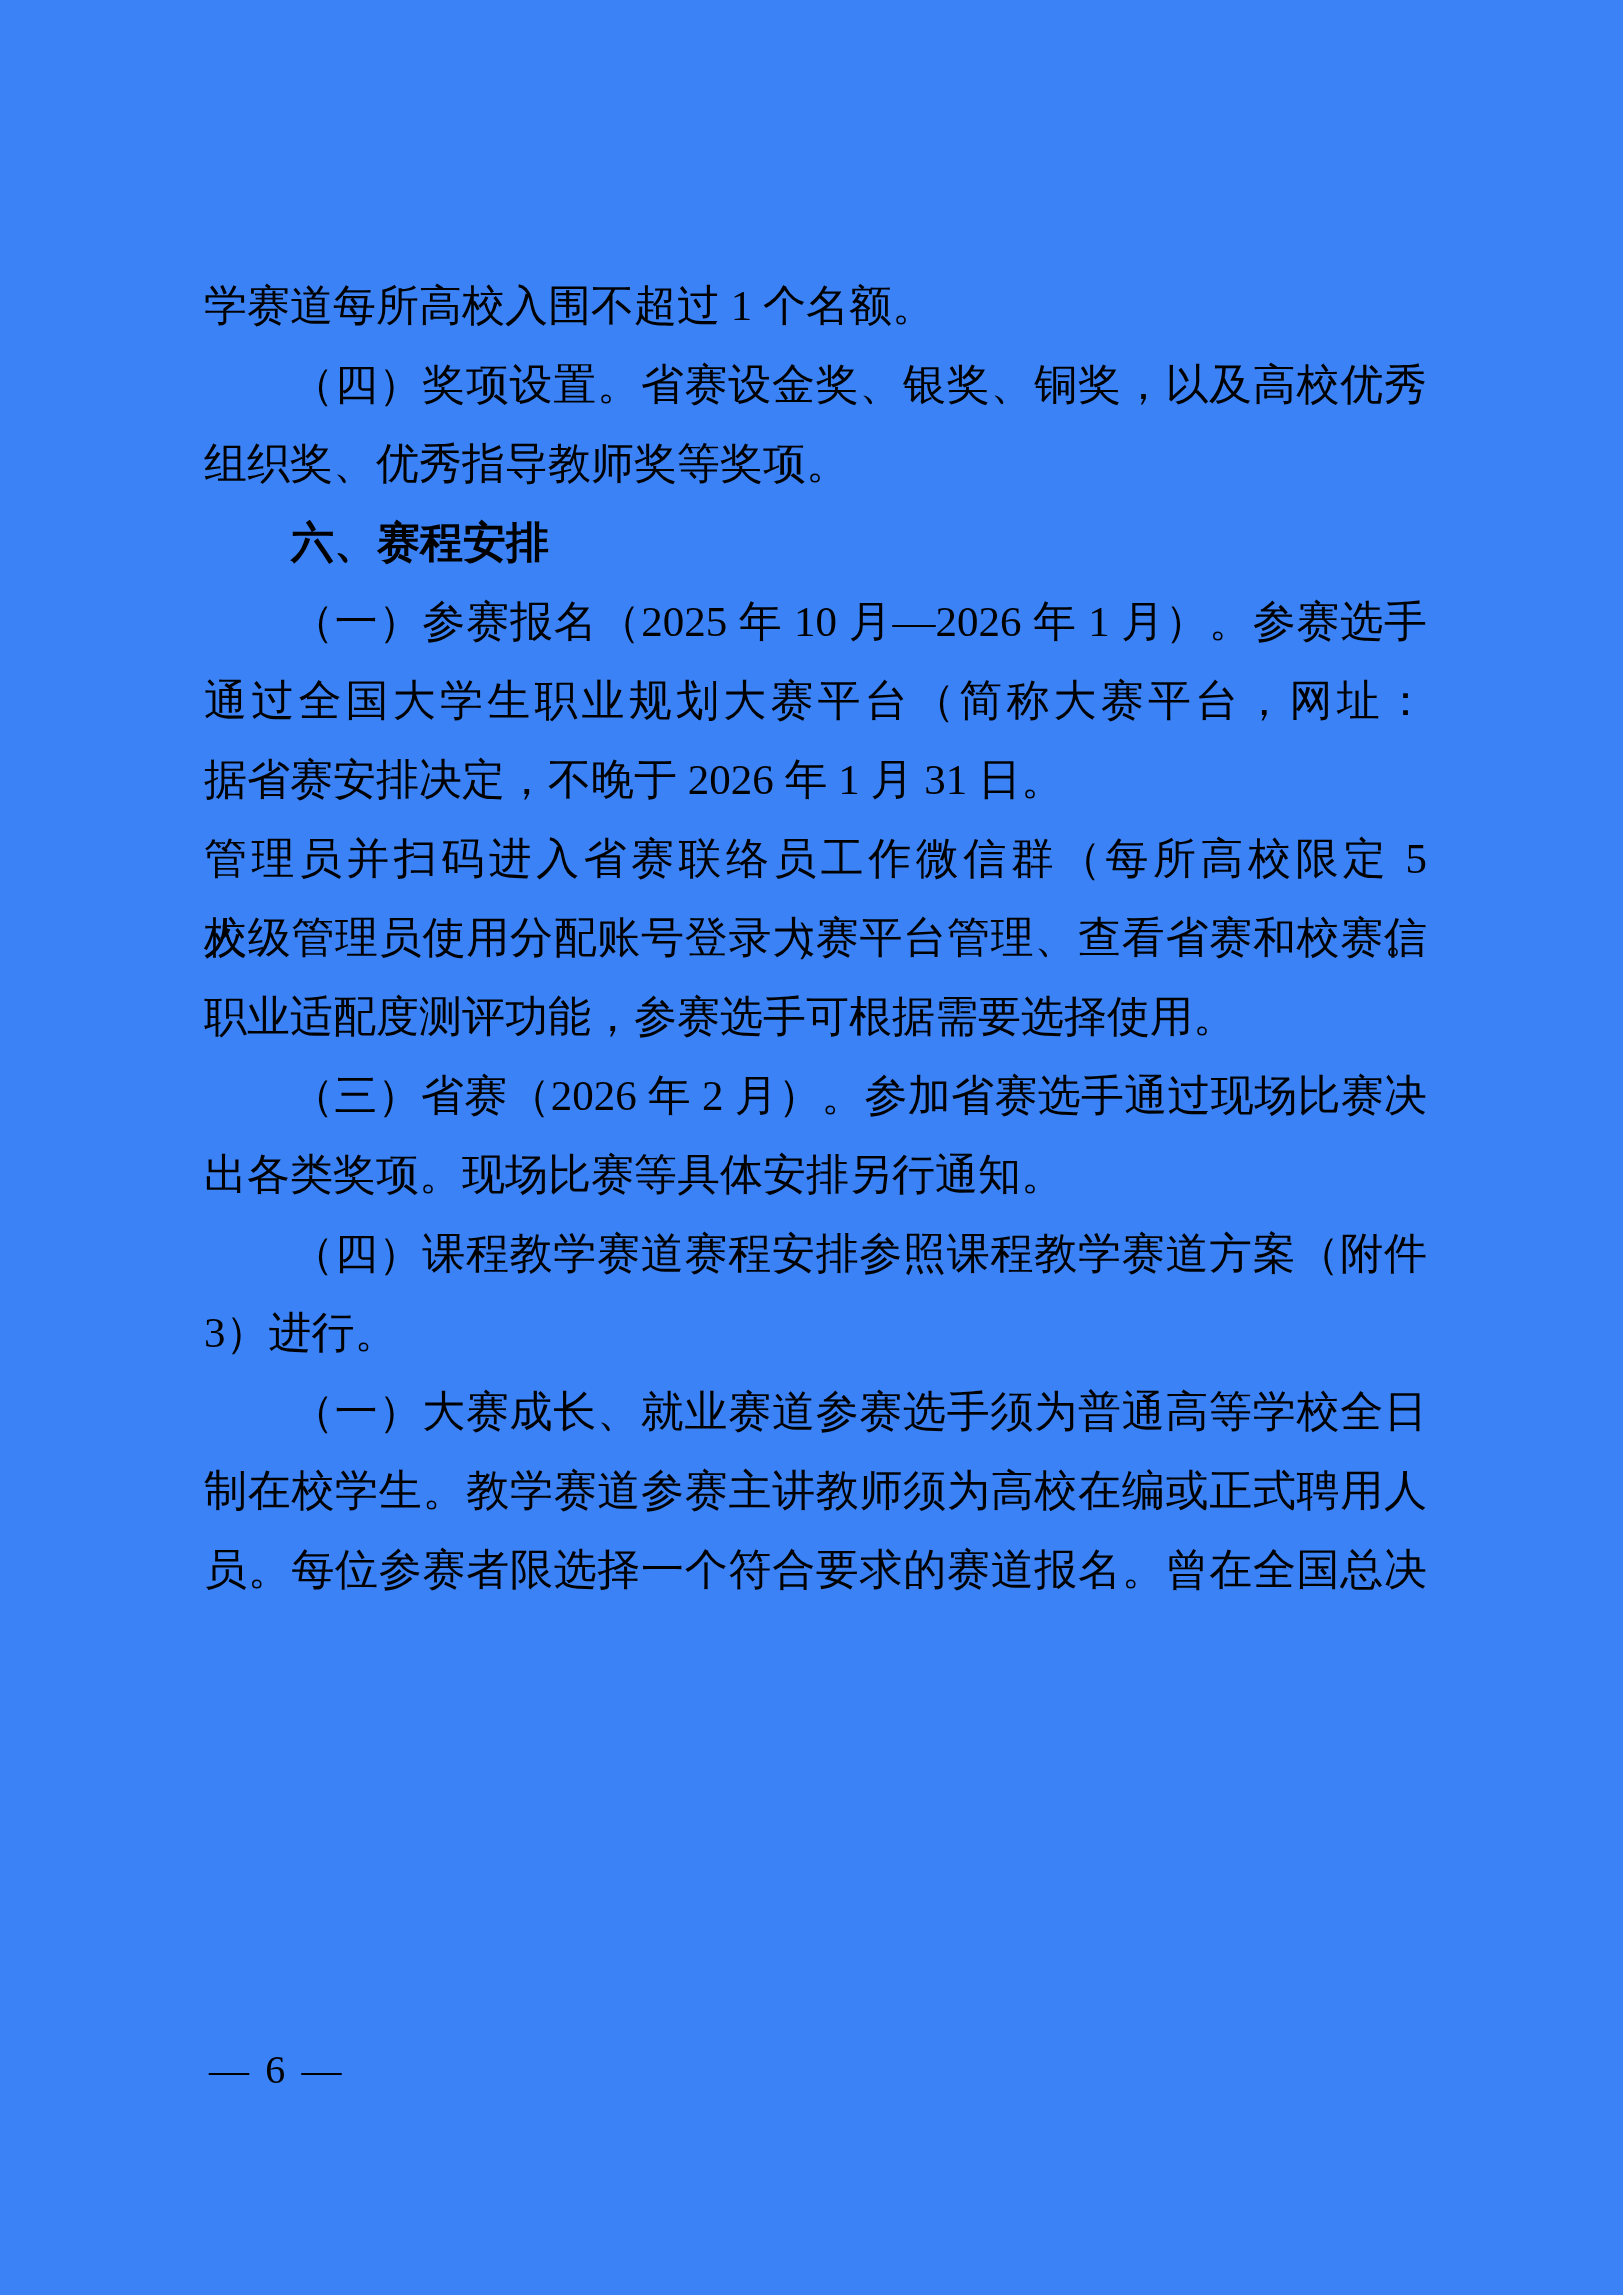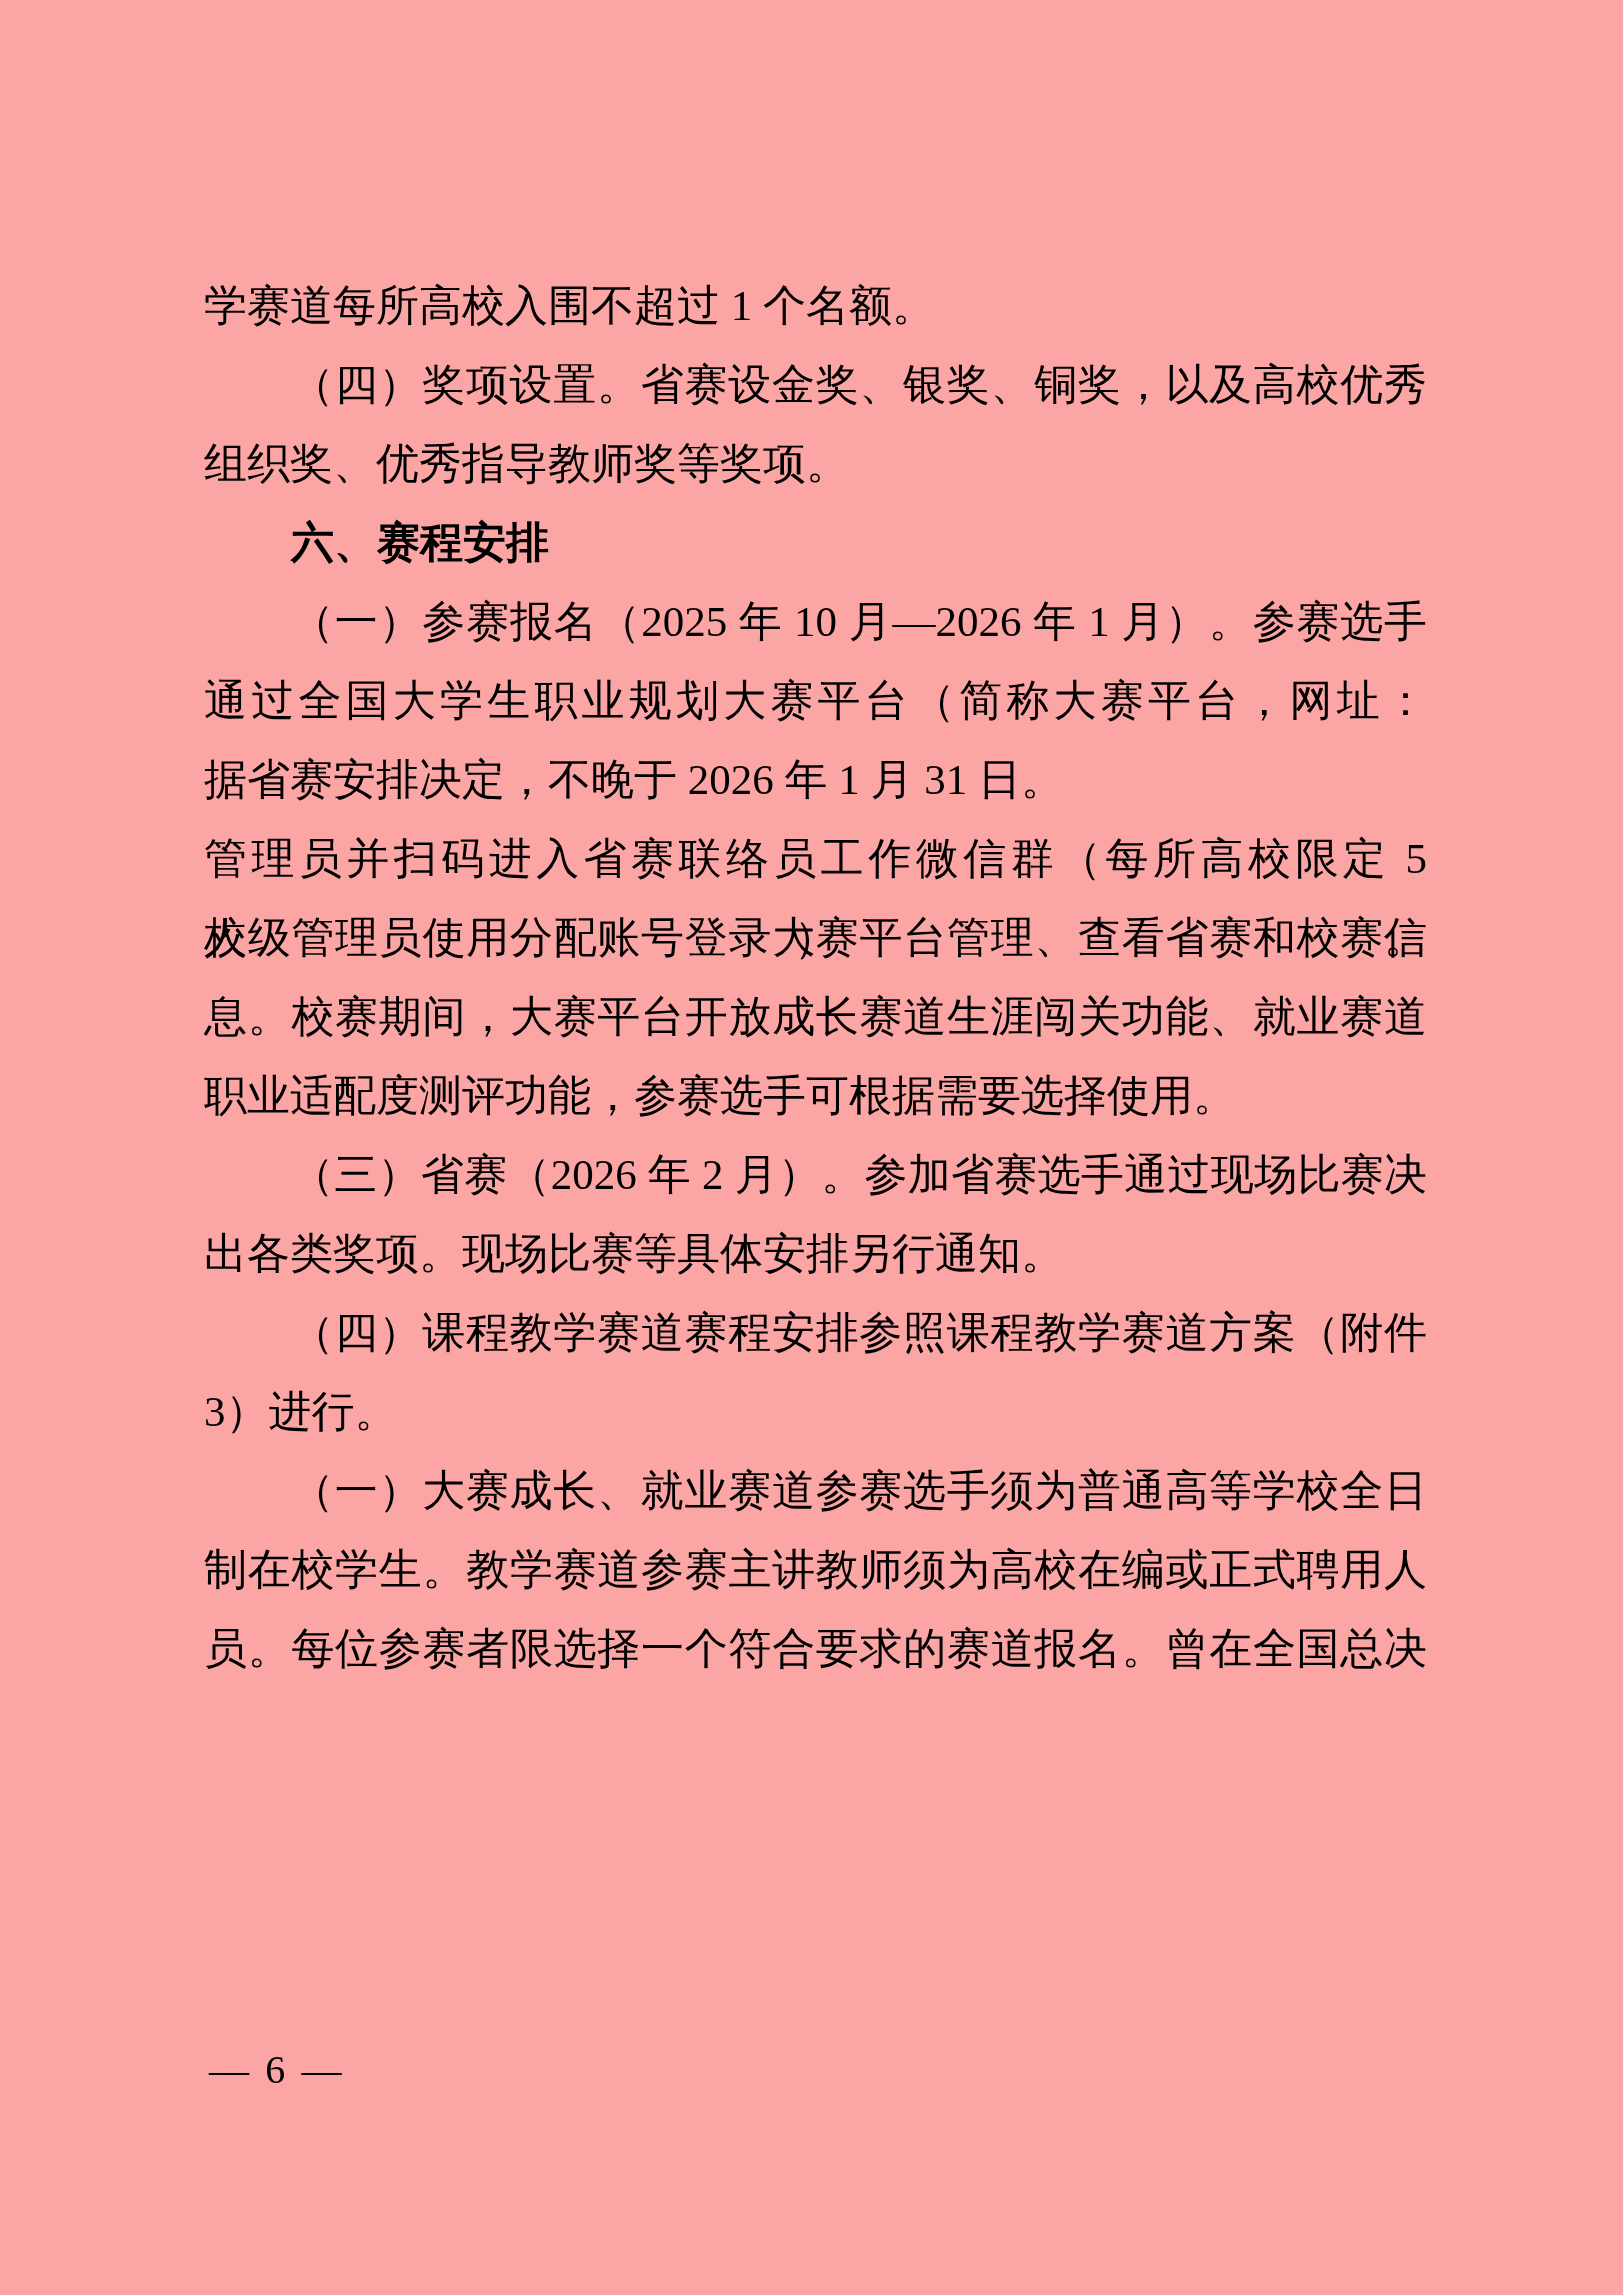--- a/index.html
+++ b/index.html
@@ -4,21 +4,21 @@
 <style>
   html, body {
     margin: 0;
     padding: 0;
     background: #ffffff;
   }
   .page {
     position: relative;
     width: 1623px;
     height: 2295px;
-    background: #fca5a5;
+    background: #3b82f6;
     color: #000000;
     overflow: hidden;
     font-family: "Liberation Serif", "DejaVu Serif", serif;
   }
   .text-block {
     position: absolute;
     left: 204px;
     top: 266px;
     width: 1223px;
   }
@@ -62,21 +62,20 @@
   <div class="text-block" id="document-body">
       <div class="line">学赛道每所高校入围不超过 1 个名额。</div>
       <div class="line indent fill">（四）奖项设置。省赛设金奖、银奖、铜奖，以及高校优秀</div>
       <div class="line">组织奖、优秀指导教师奖等奖项。</div>
       <div class="line heading indent">六、赛程安排</div>
       <div class="line indent fill">（一）参赛报名（2025 年 10 月—2026 年 1 月）。参赛选手</div>
       <div class="line fill">通过全国大学生职业规划大赛平台（简称大赛平台，网址：</div>
       <div class="line">据省赛安排决定，不晚于 2026 年 1 月 31 日。</div>
       <div class="line fill">管理员并扫码进入省赛联络员工作微信群（每所高校限定 5 人）。</div>
       <div class="line fill">校级管理员使用分配账号登录大赛平台管理、查看省赛和校赛信</div>
-      <div class="line fill">息。校赛期间，大赛平台开放成长赛道生涯闯关功能、就业赛道</div>
       <div class="line">职业适配度测评功能，参赛选手可根据需要选择使用。</div>
       <div class="line indent fill">（三）省赛（2026 年 2 月）。参加省赛选手通过现场比赛决</div>
       <div class="line">出各类奖项。现场比赛等具体安排另行通知。</div>
       <div class="line indent fill">（四）课程教学赛道赛程安排参照课程教学赛道方案（附件</div>
       <div class="line">3）进行。</div>
       <div class="line indent fill">（一）大赛成长、就业赛道参赛选手须为普通高等学校全日</div>
       <div class="line fill">制在校学生。教学赛道参赛主讲教师须为高校在编或正式聘用人</div>
       <div class="line fill">员。每位参赛者限选择一个符合要求的赛道报名。曾在全国总决</div>
     </div>
   <div class="page-number">— 6 —</div>

